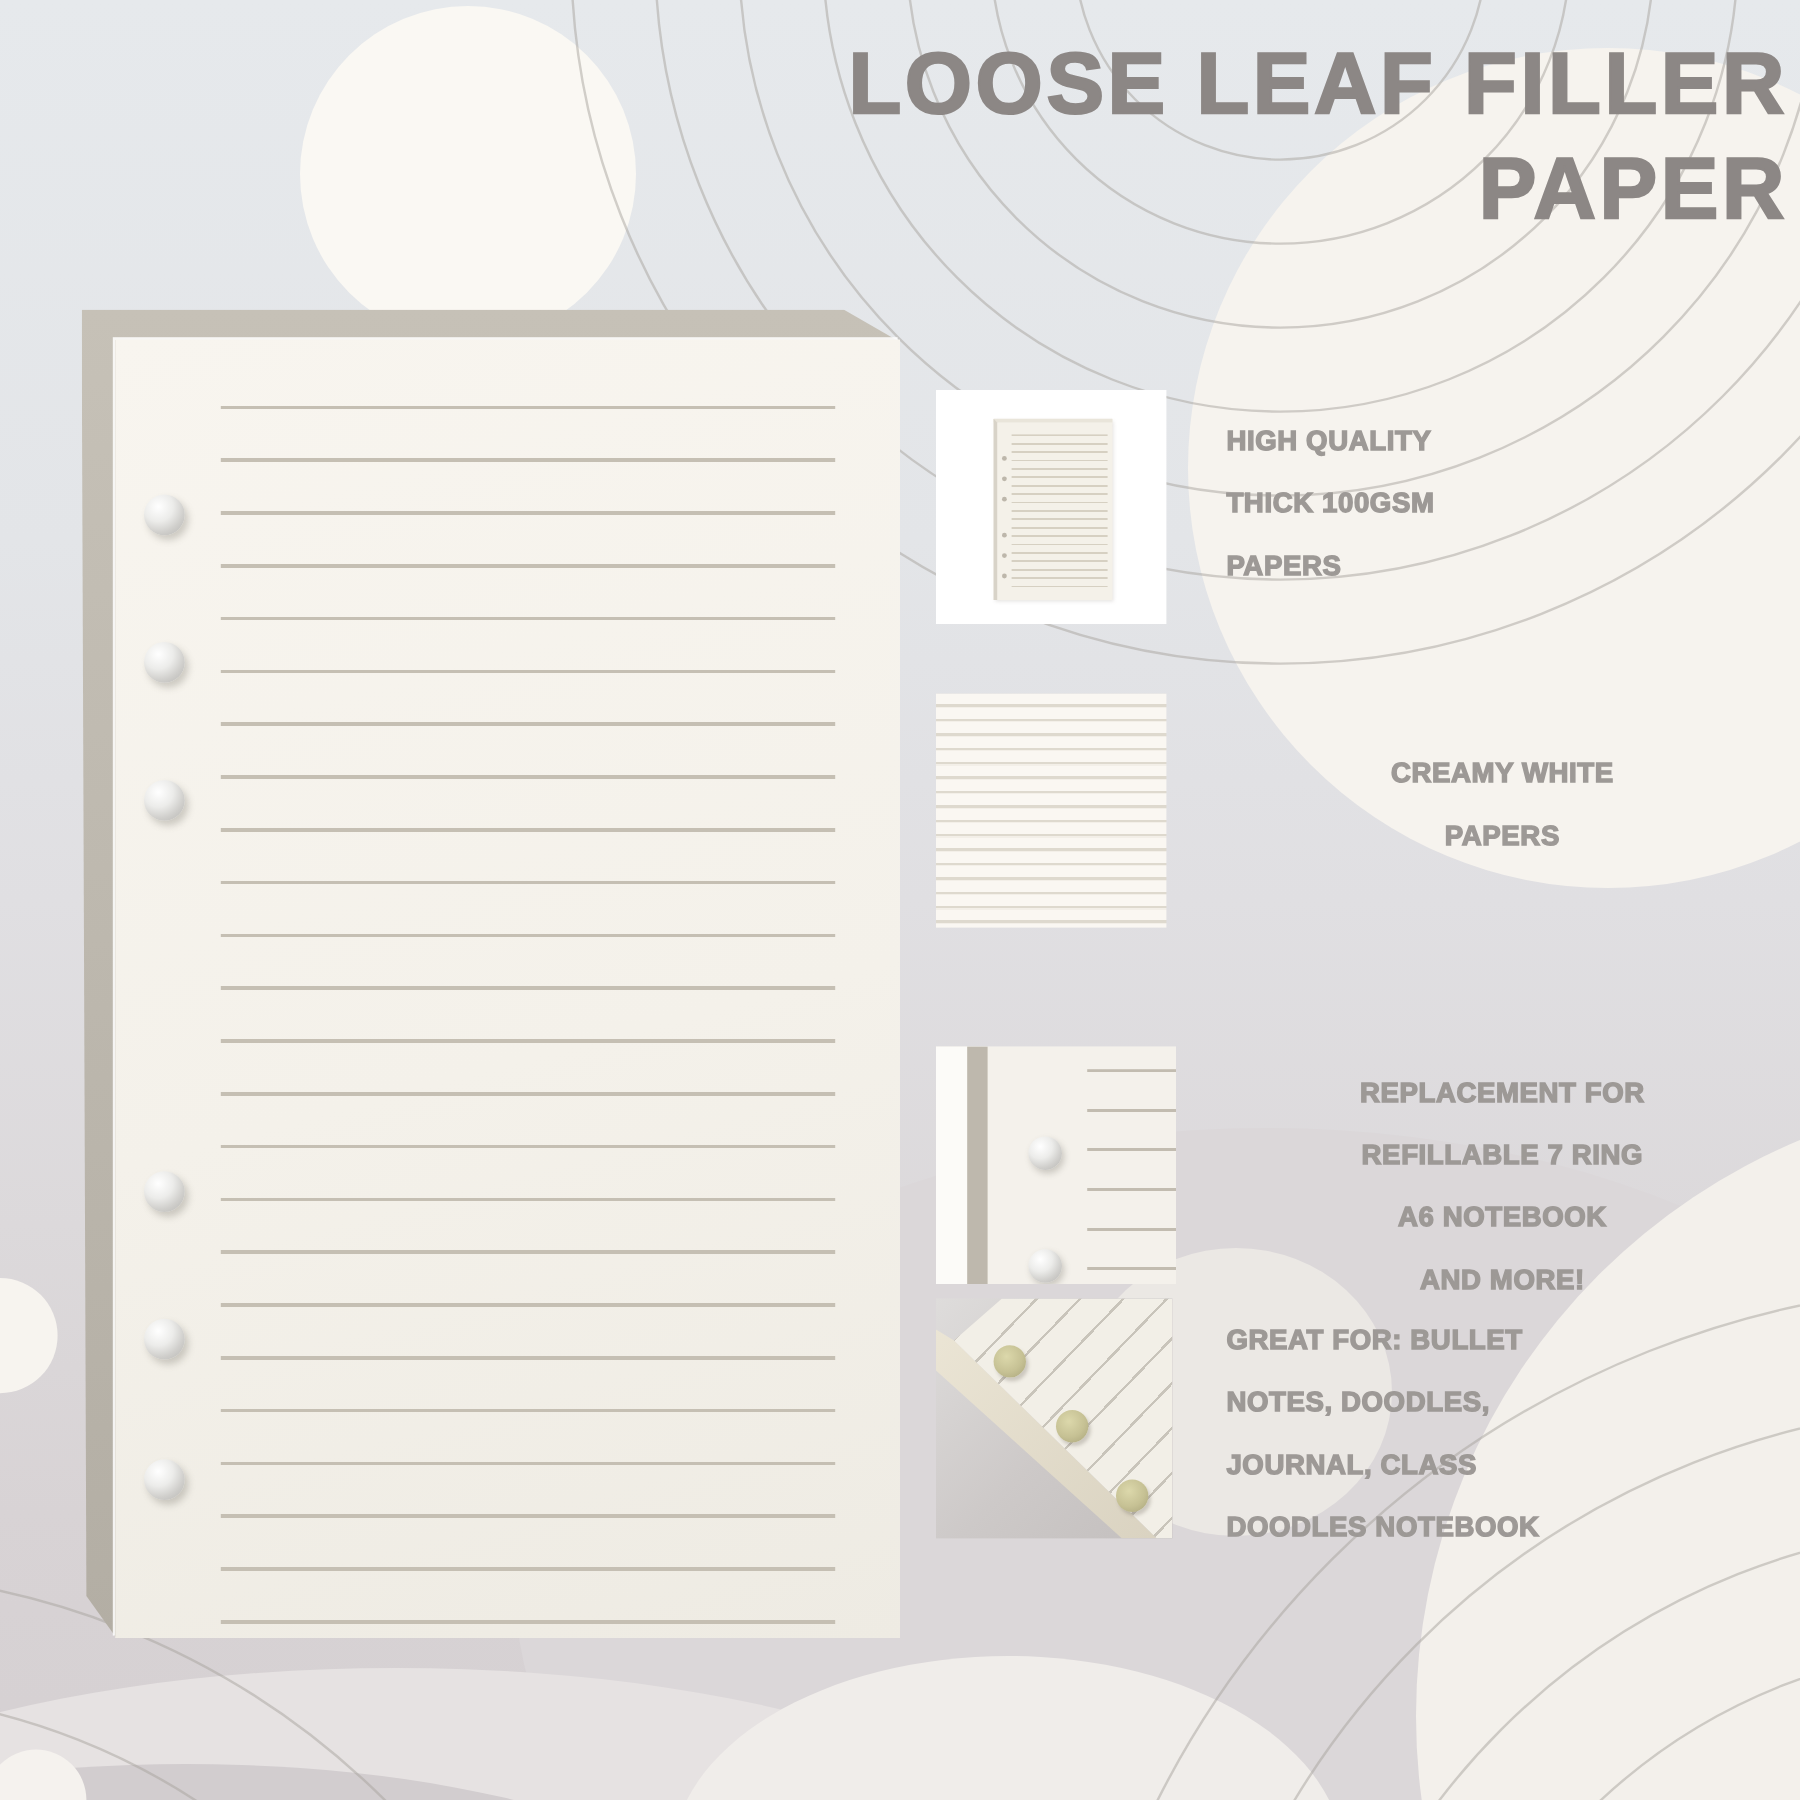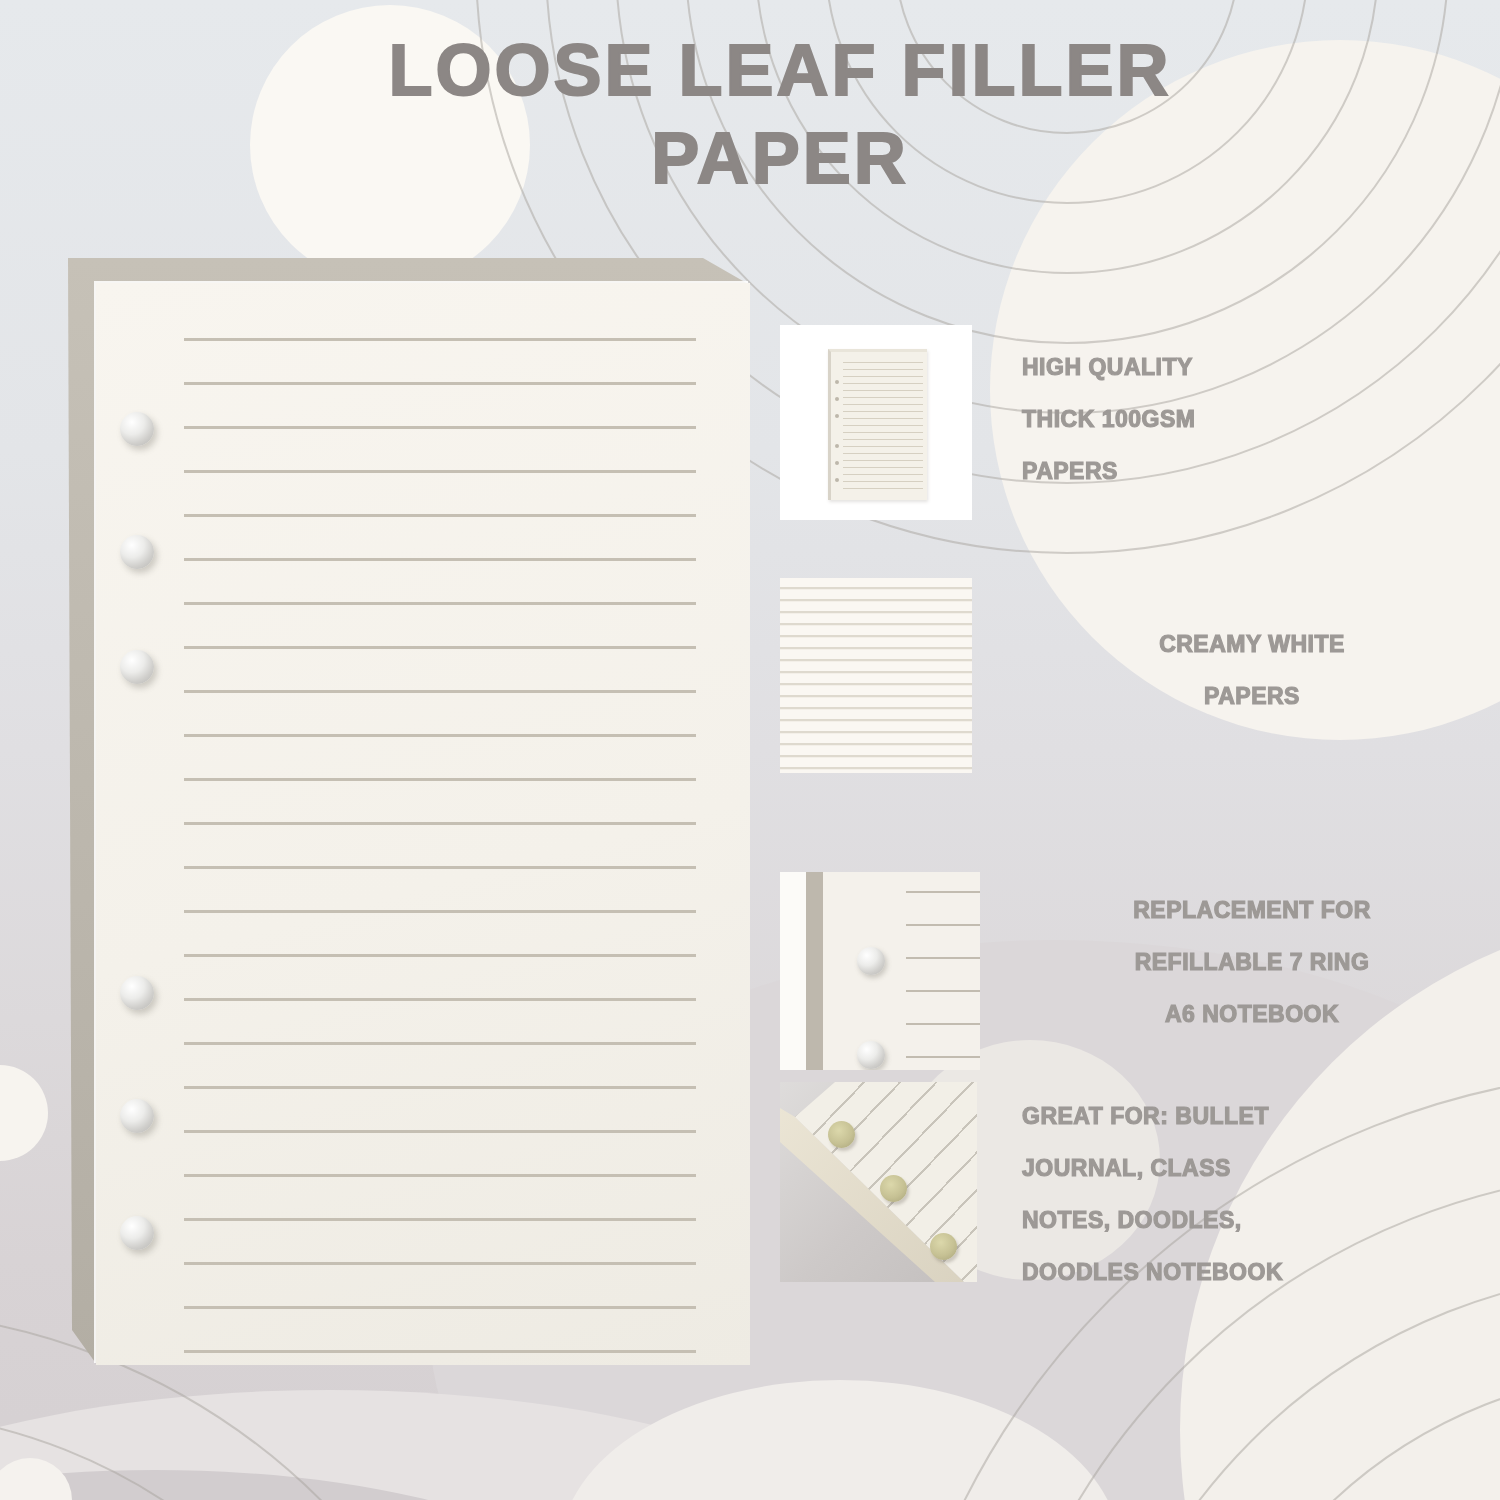--- a/index.html
+++ b/index.html
@@ -5,21 +5,21 @@
   html,body{margin:0;padding:0;background:#fff;}
   .canvas{
     position:relative;width:1500px;height:1500px;overflow:hidden;
     font-family:"Liberation Sans","DejaVu Sans",sans-serif;
     background:linear-gradient(180deg,#e6e9ec 0%,#e3e5e8 30%,#e0dfe2 50%,#dcd9db 68%,#d8d3d5 84%,#d5d0d2 100%);
   }
   .blob{position:absolute;border-radius:50%;}
   .ring{position:absolute;border-radius:50%;border:2px solid rgba(168,163,158,.5);}
   
   .title{
-    position:absolute;left:70px;top:26px;width:1420px;text-align:center;
+    position:absolute;left:70px;top:26px;width:1420px;text-align:right;
     color:#8c8785;font-weight:bold;font-size:72px;line-height:88px;
     letter-spacing:3px;-webkit-text-stroke:2px #8c8785;
   }
   
   .pad{position:absolute;left:68px;top:258px;width:682px;height:1107px;}
   .pad-back{
     position:absolute;left:0;top:0;width:682px;height:1107px;
     background:linear-gradient(180deg,#c6c1b7,#b3aea4);
     clip-path:polygon(0px 0px,635px 0px,682px 27px,682px 1107px,29px 1107px,4px 1072px);
   }
@@ -161,34 +161,35 @@
       <div class="t3-strip-white"></div>
       <div class="t3-strip-gray"></div>
       <div class="t3-ball" style="left:77px;top:75px;"></div>
       <div class="t3-ball" style="left:77px;top:169px;"></div>
       <div class="t3-lines"></div>
     </div>
     <div class="ftext" style="top:12px;">
       <div>REPLACEMENT FOR</div>
       <div>REFILLABLE 7 RING</div>
       <div>A6 NOTEBOOK</div>
+      <div>AND MORE!</div>
     </div>
   </div>
 
   <div class="feature" style="top:1082px;height:200px;">
     <div class="thumb thumb4">
       <div class="t4-band"></div>
       <div class="t4-sheet">
         <div class="t4-rule"></div>
       </div>
       <div class="t4-hole" style="left:48px;top:39px;"></div>
       <div class="t4-hole" style="left:100px;top:93px;"></div>
       <div class="t4-hole" style="left:150px;top:151px;"></div>
     </div>
     <div class="ftext" style="top:8px;">
       <div>GREAT FOR: BULLET</div>
+      <div>NOTES, DOODLES,</div>
       <div>JOURNAL, CLASS</div>
-      <div>NOTES, DOODLES,</div>
       <div>DOODLES NOTEBOOK</div>
     </div>
   </div>
 
 </div>
 
 </body></html>

